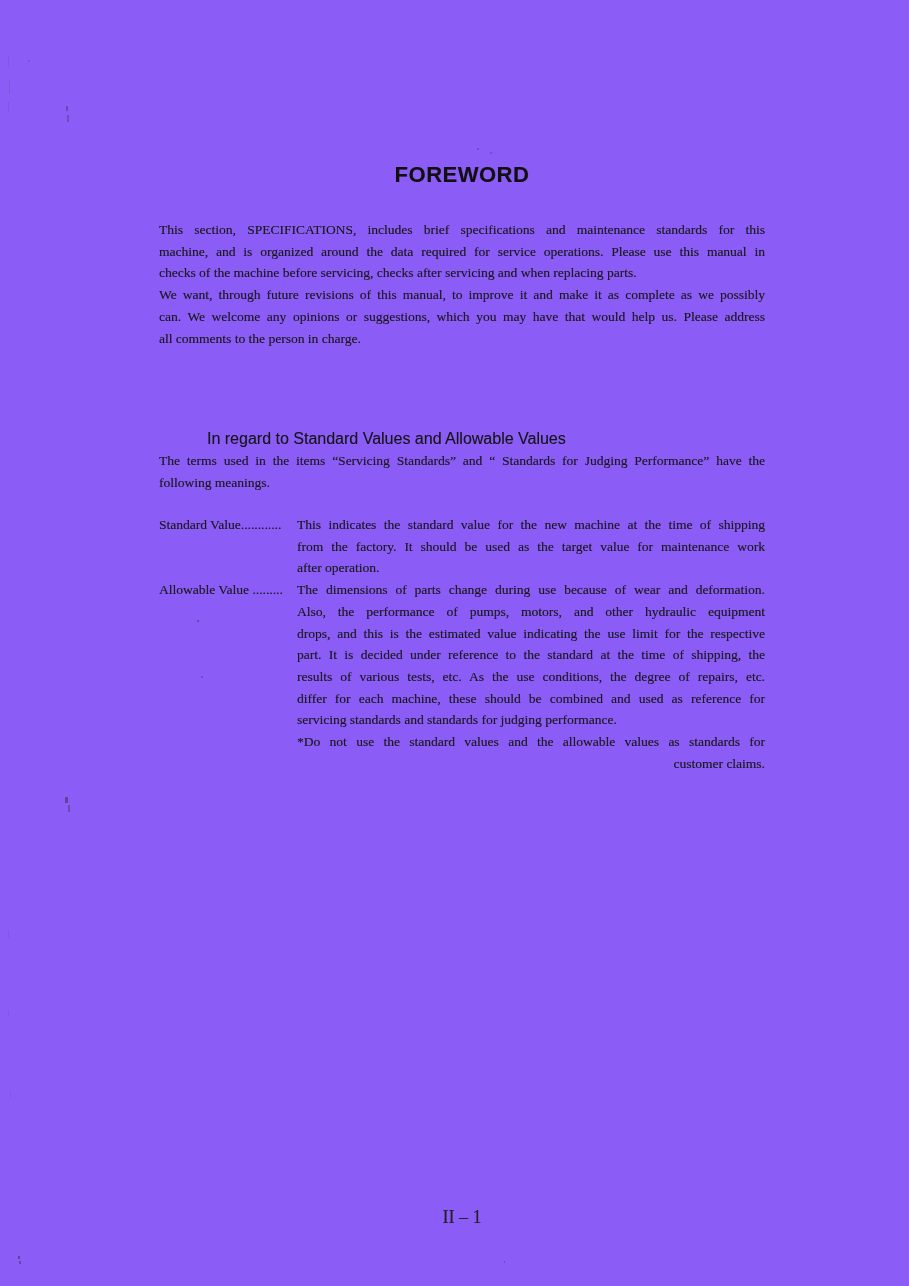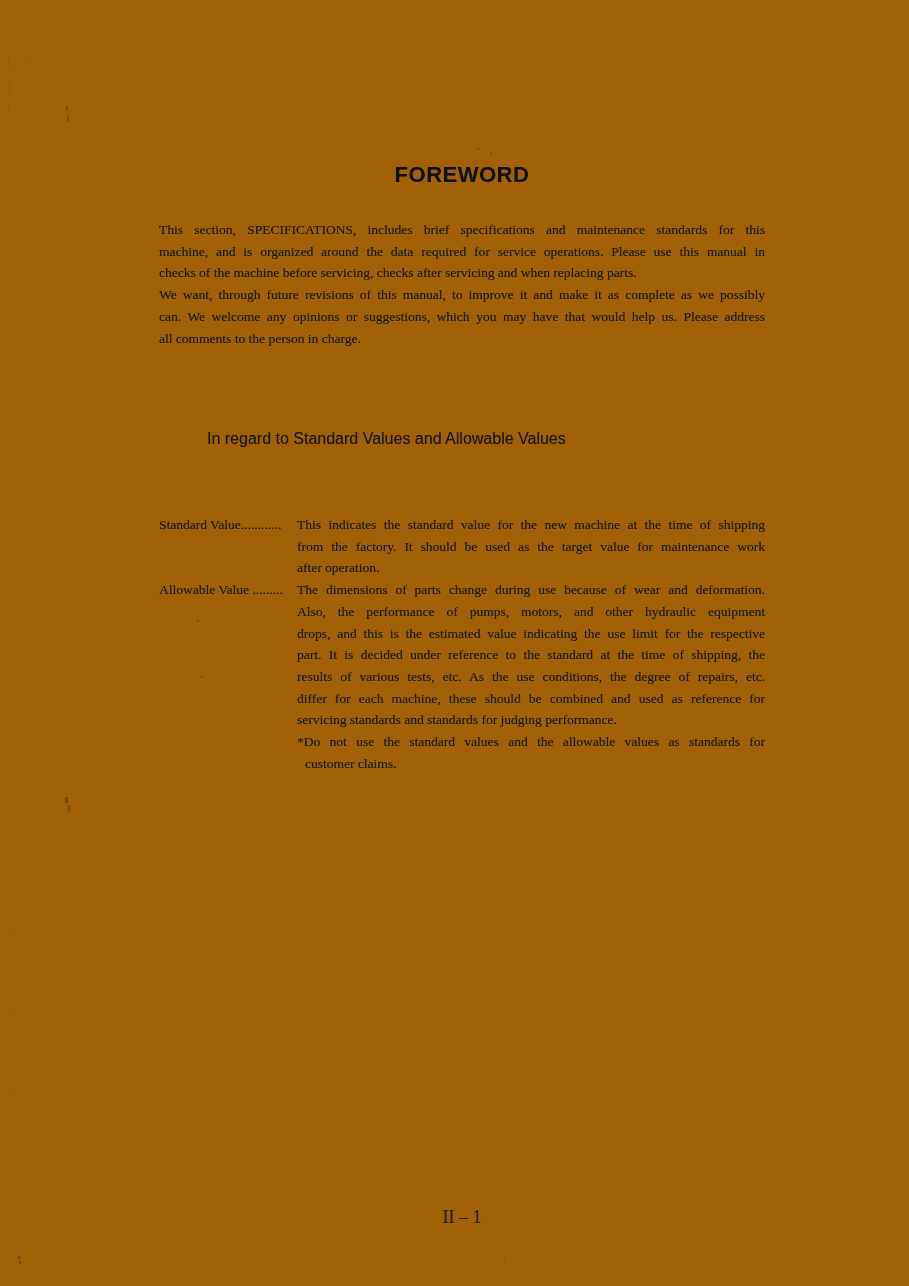--- a/index.html
+++ b/index.html
@@ -6,21 +6,21 @@
   body {
     width: 909px; height: 1286px;
     background: #ffffff;
     position: relative;
     overflow: hidden;
     font-family: "Liberation Serif", "DejaVu Serif", serif;
     color: #1a1a1a;
   }
   .page {
     position: absolute; inset: 0;
-    background: #a16207;
+    background: #8b5cf6;
   }
   .scan-text {
     text-shadow: 0.2px 0.2px 0.4px rgba(0,0,0,0.35);
   }
   .doc-title {
     position: absolute;
     left: 159px; top: 162px; width: 606px;
     text-align: center;
     font-family: "Liberation Sans", "DejaVu Sans", sans-serif;
     font-weight: bold;
@@ -59,21 +59,21 @@
     white-space: nowrap;
     text-align: right;
   }
   .def-term-standard { top: 0; }
   .def-term-allowable { top: 65.1px; }
   .def-lines .line {
     padding-left: 138px;
     box-sizing: border-box;
     width: 100%;
   }
-  .def-lines .line.note-indent { padding-left: 146px; }
+  .def-lines .line.note-indent { padding-left: 146px; text-align: right; }
   .page-number {
     position: absolute;
     left: 159px; top: 1207px; width: 606px;
     text-align: center;
     font-size: 18px;
     color: #222;
   }
   .art {
     position: absolute;
     background: #2b2b2b;
@@ -90,20 +90,24 @@
     <div class="line j">This section, SPECIFICATIONS, includes brief specifications and maintenance standards for this</div>
     <div class="line j">machine, and is organized around the data required for service operations. Please use this manual in</div>
     <div class="line">checks of the machine before servicing, checks after servicing and when replacing parts.</div>
     <div class="line j">We want, through future revisions of this manual, to improve it and make it as complete as we possibly</div>
     <div class="line j">can. We welcome any opinions or suggestions, which you may have that would help us. Please address</div>
     <div class="line">all comments to the person in charge.</div>
   </div>
 
   <div class="section-heading">In regard to Standard Values and Allowable Values</div>
 
+  <div class="para standards-intro">
+    <div class="line j">The terms used in the items “Servicing Standards” and “ Standards for Judging Performance” have the</div>
+    <div class="line">following meanings.</div>
+  </div>
 
   <div class="definitions">
 
     <div class="def-term def-term-standard">
       <span>Standard Value</span><span>............</span>
     </div>
 
     <div class="def-term def-term-allowable">
       <span>Allowable Value</span><span> .........</span>
     </div>

